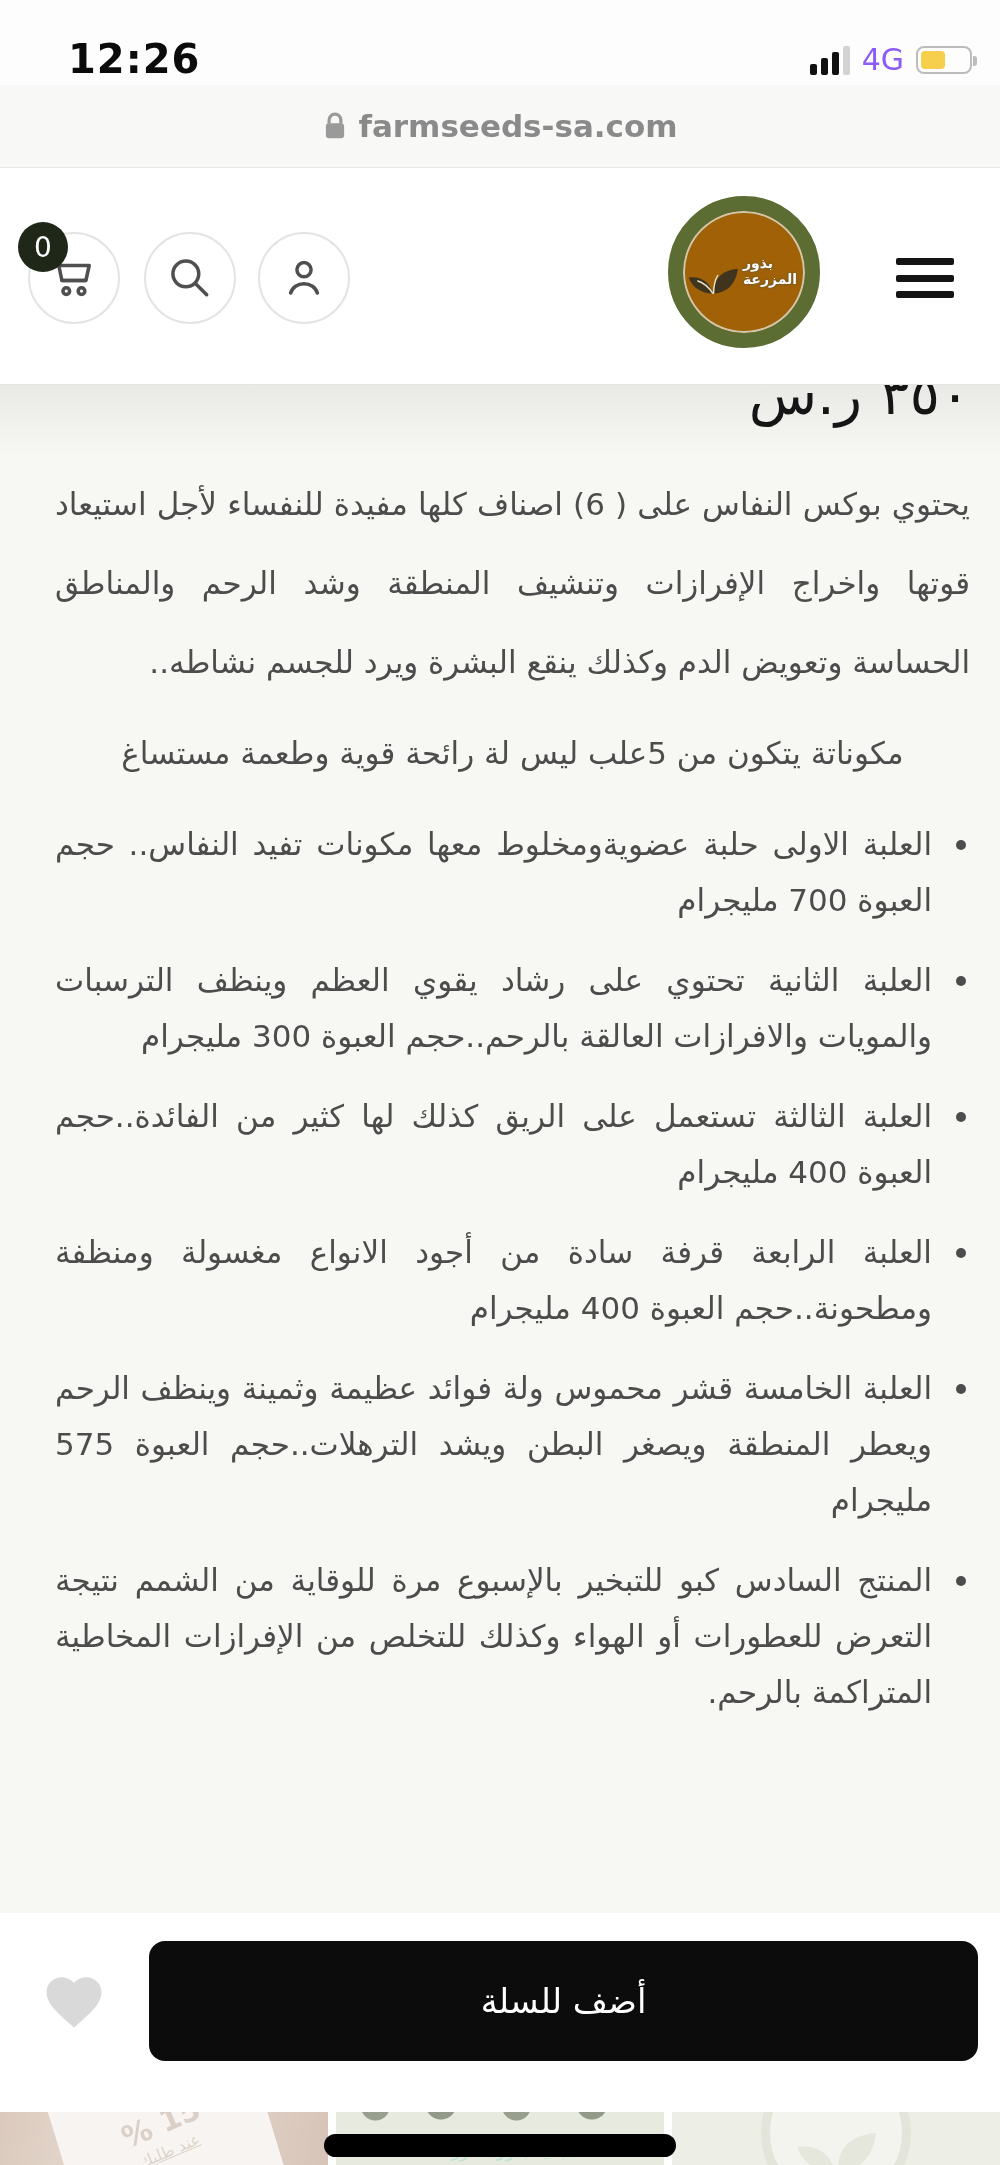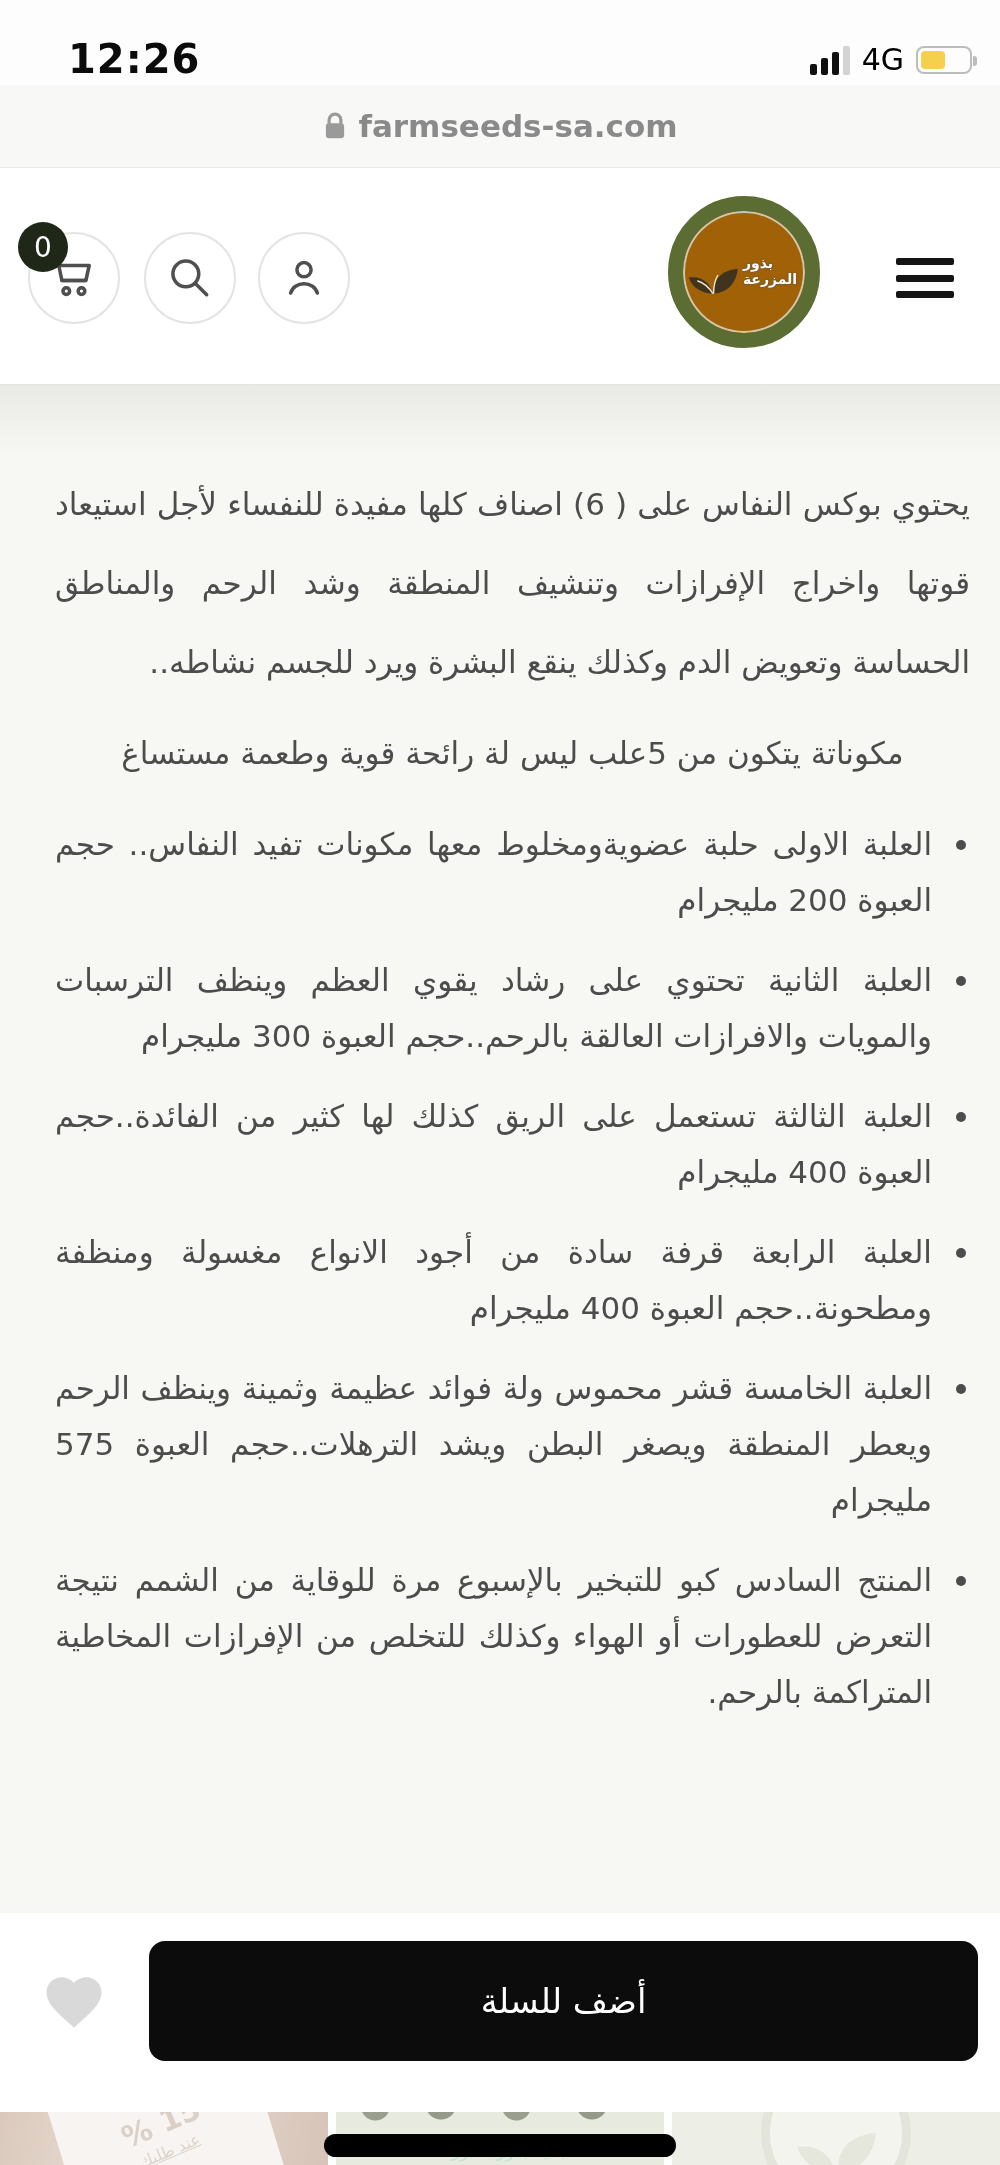--- a/index.html
+++ b/index.html
@@ -12,21 +12,21 @@
   }
 
   
   .status-bar{position:absolute;top:0;left:0;width:1000px;height:85px;background:#fdfdfd;}
   .status-time{position:absolute;left:68px;top:36px;font-size:40px;font-weight:700;color:#0b0b0b;letter-spacing:1px;}
   .status-right{position:absolute;right:28px;top:42px;display:flex;align-items:center;gap:12px;}
   .signal{display:flex;align-items:flex-end;gap:4px;height:30px;}
   .signal span{width:7px;border-radius:2px;background:#101010;display:block;}
   .signal .s1{height:11px;} .signal .s2{height:17px;} .signal .s3{height:23px;}
   .signal .s4{height:29px;background:#d3d3d3;}
-  .net-label{font-size:30px;color:#000000;font-weight:500;}
+  .net-label{font-size:30px;color:#8b5cf6;font-weight:500;}
   .battery{position:relative;width:56px;height:28px;border:2px solid #bcbcbc;border-radius:8px;}
   .battery .fill{position:absolute;left:3px;top:3px;bottom:3px;width:24px;background:#f6cf4c;border-radius:4px;}
   .battery .cap{position:absolute;right:-7px;top:8px;width:4px;height:10px;background:#bcbcbc;border-radius:0 3px 3px 0;}
 
   
   .url-bar{position:absolute;top:85px;left:0;width:1000px;height:83px;background:#f8f8f7;border-bottom:1px solid #e9e9e7;
     display:flex;align-items:center;justify-content:center;gap:10px;}
   .url-domain{font-size:31px;font-weight:600;color:#8a8a8a;}
   .lock-icon{width:26px;height:30px;display:block;}
 
@@ -153,26 +153,27 @@
   </div>
 
   <div class="hamburger">
     <div></div>
       <div></div>
       <div></div>
   </div>
 </div>
 
 <div class="content">
+  <div class="price">٣٥٠ ر.س</div>
   <div class="copy">
     <p class="desc">يحتوي بوكس النفاس على ( 6) اصناف كلها مفيدة للنفساء لأجل استيعاد قوتها واخراج الإفرازات وتنشيف المنطقة وشد الرحم والمناطق الحساسة وتعويض الدم وكذلك ينقع البشرة ويرد للجسم نشاطه..</p>
     <p class="intro">مكوناتة يتكون من 5علب ليس لة رائحة قوية وطعمة مستساغ</p>
     <ul class="details">
 
-    <li>العلبة الاولى حلبة عضويةومخلوط معها مكونات تفيد النفاس.. حجم العبوة 200 مليجرام</li>
+    <li>العلبة الاولى حلبة عضويةومخلوط معها مكونات تفيد النفاس.. حجم العبوة 700 مليجرام</li>
         <li>العلبة الثانية تحتوي على رشاد يقوي العظم وينظف الترسبات والمويات والافرازات العالقة بالرحم..حجم العبوة 300 مليجرام</li>
         <li>العلبة الثالثة تستعمل على الريق كذلك لها كثير من الفائدة..حجم العبوة 400 مليجرام</li>
         <li>العلبة الرابعة قرفة سادة من أجود الانواع مغسولة ومنظفة ومطحونة..حجم العبوة 400 مليجرام</li>
         <li>العلبة الخامسة قشر محموس ولة فوائد عظيمة وثمينة وينظف الرحم ويعطر المنطقة ويصغر البطن ويشد الترهلات..حجم العبوة 575 مليجرام</li>
         <li>المنتج السادس كبو للتبخير بالإسبوع مرة للوقاية من الشمم نتيجة التعرض للعطورات أو الهواء وكذلك للتخلص من الإفرازات المخاطية المتراكمة بالرحم.</li>
       </ul>
   </div>
 </div>
 
 <div class="action-bar">

